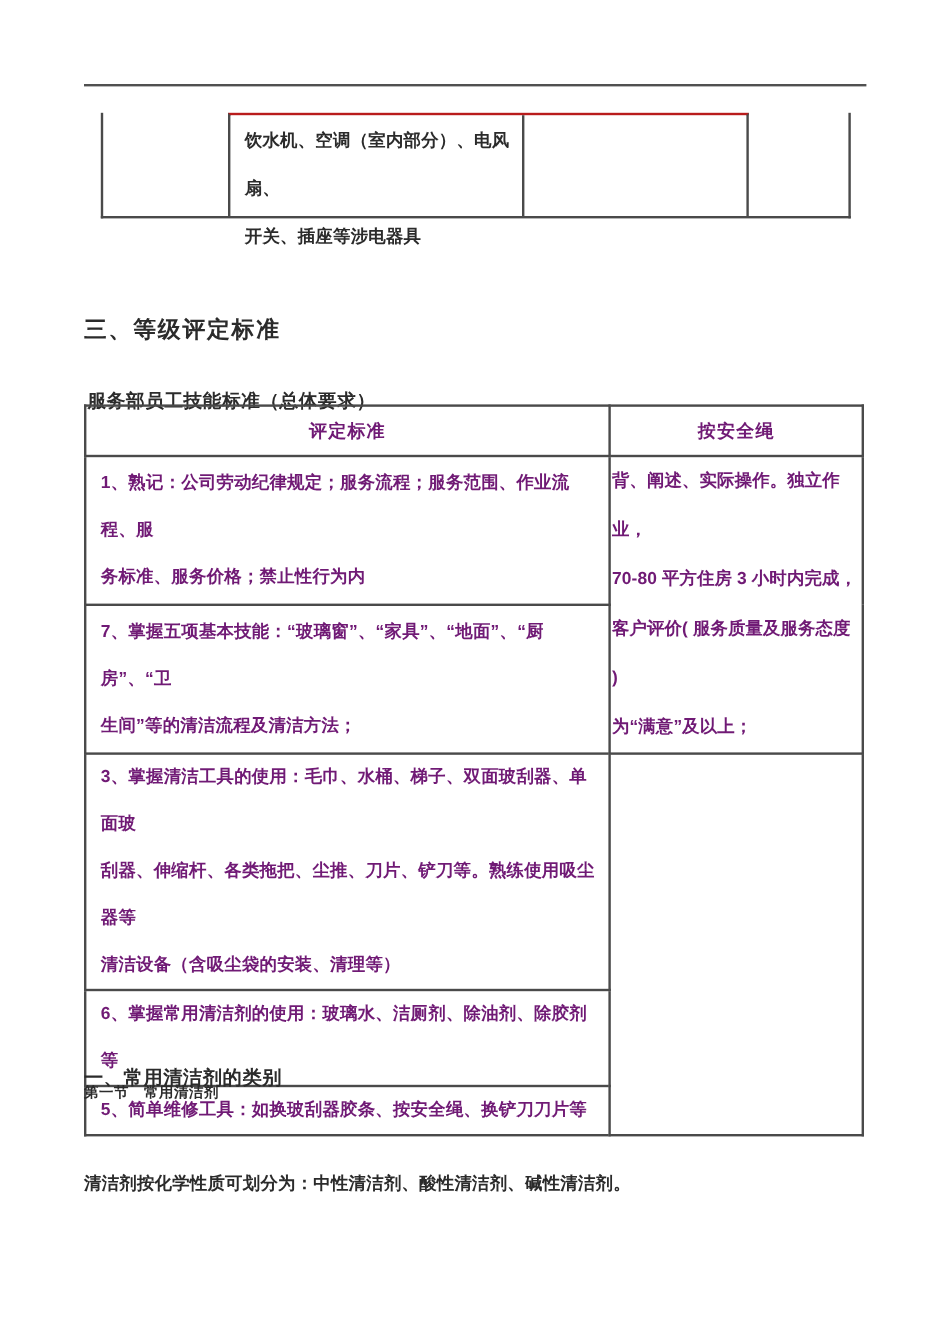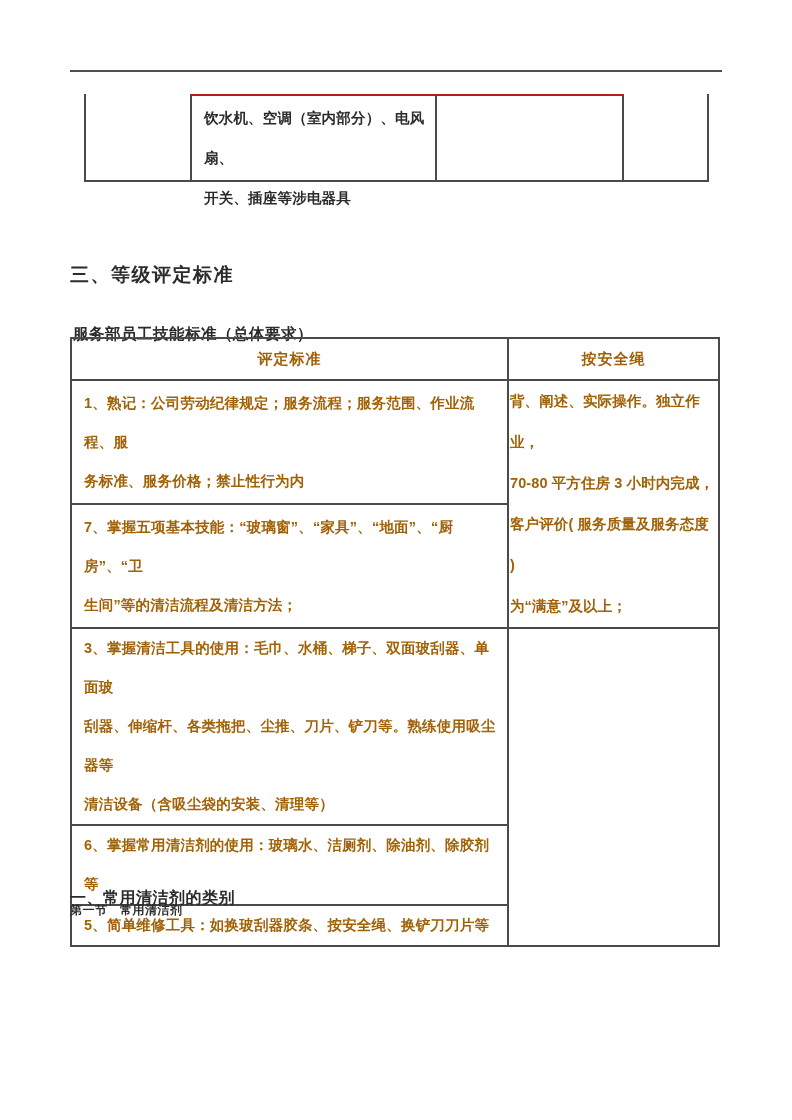--- a/index.html
+++ b/index.html
@@ -37,21 +37,21 @@
   .sub-skill { position:absolute; left:73px; top:308px; font-size:15.5px; letter-spacing:0.5px;margin-top:16px; }
   .sub-chapter { position:absolute; left:70px; top:889px; font-size:12px; letter-spacing:0.5px;margin-top:13px; }
   .sub-kind { position:absolute; left:70px; top:888px; font-size:16px; letter-spacing:0.5px; }
   .body-line { position:absolute; left:70px; top:977px; font-size:14.5px; letter-spacing:0.2px; }
 
   
   .main-table {
     position:absolute; left:70px; top:337px; width:640px;
     border-collapse:collapse; table-layout:fixed;
   }
-  .main-table th, .main-table td { border:2px solid #4a4a4a; font-weight:bold; color:#a16207;margin-top:40px; }
+  .main-table th, .main-table td { border:2px solid #4a4a4a; font-weight:bold; color:#701a75;margin-top:40px; }
   .col-l { width:433px; }
   .col-r { width:207px; }
   .main-table th { font-size:15px; text-align:center; height:38px; letter-spacing:1px; }
   .tr-1 td { height:75px; }
   .tr-2 td { height:88px; }
   .tr-3 td { height:124px; }
   .tr-4 td { height:34px; }
   .tr-5 td { height:38px; }
   .cell {
     font-size:14.5px; line-height:39px; padding:0 8px 0 12px;
@@ -112,14 +112,15 @@
       <td class="cell multiline">5、简单维修工具：如换玻刮器胶条、按安全绳、换铲刀刀片等</td>
     </tr>
   </tbody>
     </table>
 
 
   <div class="sub-chapter">第一节　常用清洁剂</div>
 
   <div class="sub-kind">一、常用清洁剂的类别</div>
 
+  <div class="body-line">清洁剂按化学性质可划分为：中性清洁剂、酸性清洁剂、碱性清洁剂。</div>
 
 </div>
 
 </body></html>

